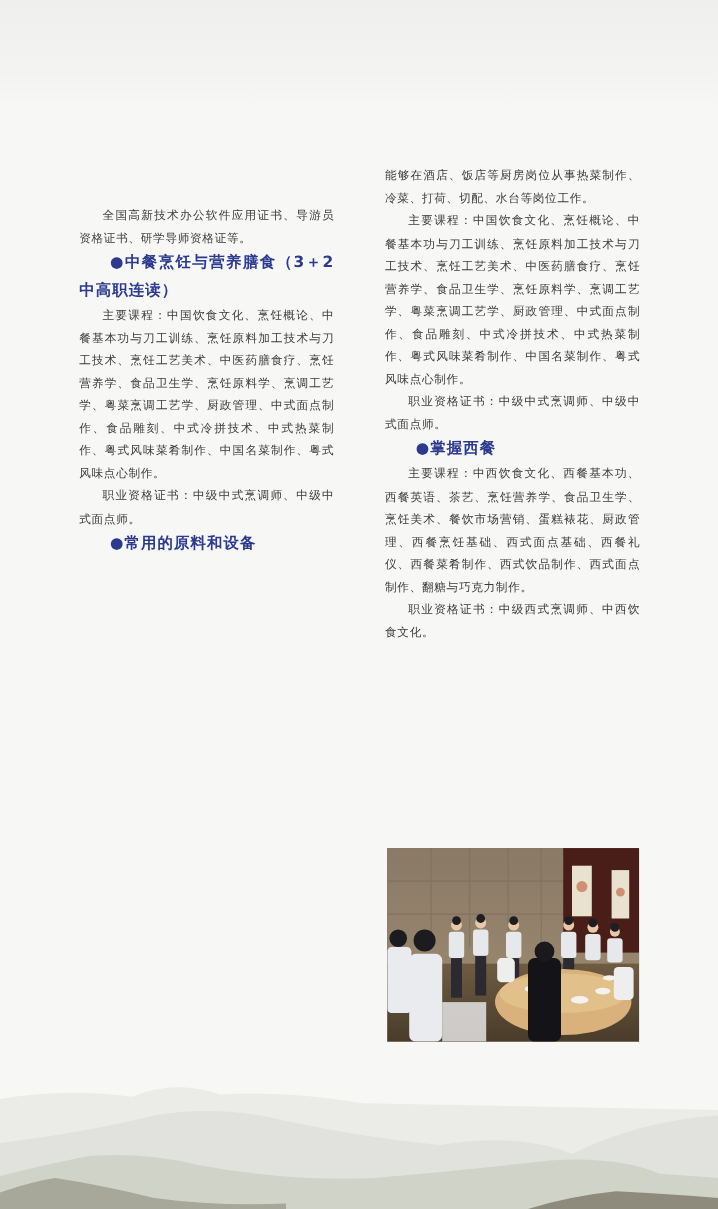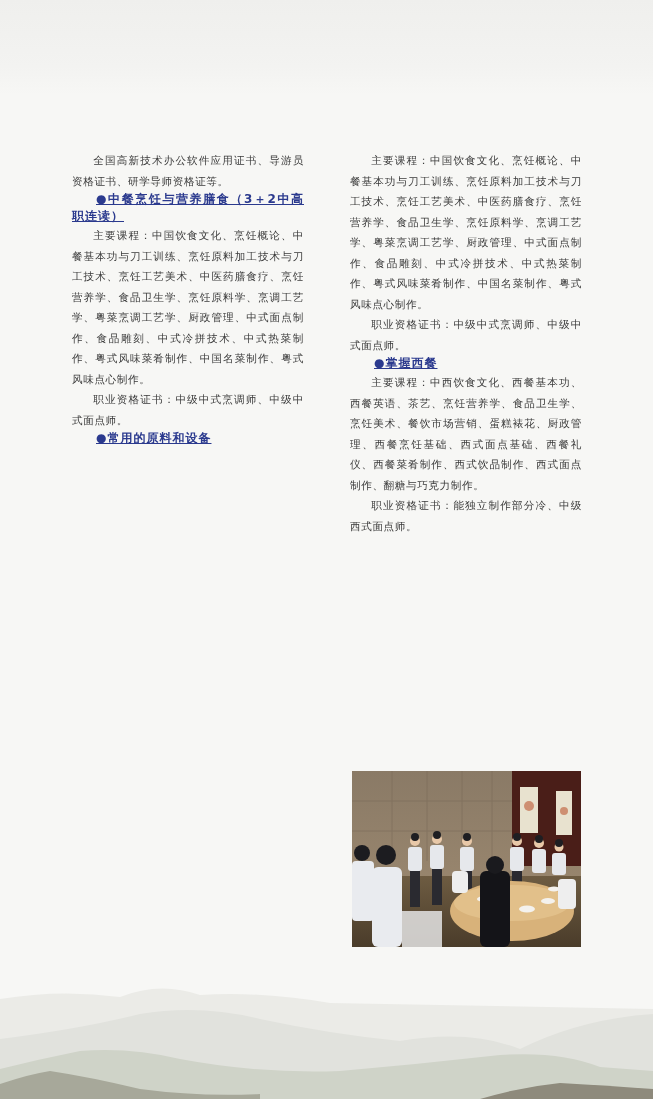--- a/index.html
+++ b/index.html
@@ -12,27 +12,27 @@
     .paper-top {
       position: absolute; left: 0; top: 0; width: 653px; height: 95px;
       background: linear-gradient(180deg, #efefed 0%, #f3f3f1 70%, #f7f7f5 100%);
     }
     .mountains { position: absolute; left: 0; bottom: 0; width: 653px; height: 140px; }
     .col {
       position: absolute; top: 150px; width: 232px;
       font-size: 10.6px; line-height: 20.5px; letter-spacing: 0.6px;
       text-align: justify;
     }
-    .col.left { left: 72px; }
+    .col.left { left: 72px; margin-top: 36px; }
     .col.right { left: 350px; }
     .col p { margin: 0; text-indent: 2em; }
     .col p.cont { text-indent: 0; }
     .col h3 {
-      margin: 0; font-size: 12px; line-height: 17px; font-weight: bold;
-      color: #2b3a8e; text-indent: 2em; letter-spacing: 1px; text-decoration: underline;
+      margin: 0; font-size: 14px; line-height: 25px; font-weight: bold;
+      color: #2b3a8e; text-indent: 2em; letter-spacing: 1px;
     }
     .photo {
       position: absolute; left: 352px; top: 771px; width: 229px; height: 176px;
       overflow: hidden; background: #6a5a4a;
     }
     .photo svg { display: block; }
   </style>
 </head>
 <body>
 
@@ -40,25 +40,26 @@
 
 <div class="col left">
   <p class="cont" style="text-indent:2em;">全国高新技术办公软件应用证书、导游员资格证书、研学导师资格证等。</p>
   <h3>●中餐烹饪与营养膳食（3＋2中高职连读）</h3>
   <p>主要课程：中国饮食文化、烹饪概论、中餐基本功与刀工训练、烹饪原料加工技术与刀工技术、烹饪工艺美术、中医药膳食疗、烹饪营养学、食品卫生学、烹饪原料学、烹调工艺学、粤菜烹调工艺学、厨政管理、中式面点制作、食品雕刻、中式冷拼技术、中式热菜制作、粤式风味菜肴制作、中国名菜制作、粤式风味点心制作。</p>
   <p>职业资格证书：中级中式烹调师、中级中式面点师。</p>
   <h3>●常用的原料和设备</h3>
 </div>
 
 <div class="col right">
+  <p class="cont">能够在酒店、饭店等厨房岗位从事热菜制作、冷菜、打荷、切配、水台等岗位工作。</p>
   <p>主要课程：中国饮食文化、烹饪概论、中餐基本功与刀工训练、烹饪原料加工技术与刀工技术、烹饪工艺美术、中医药膳食疗、烹饪营养学、食品卫生学、烹饪原料学、烹调工艺学、粤菜烹调工艺学、厨政管理、中式面点制作、食品雕刻、中式冷拼技术、中式热菜制作、粤式风味菜肴制作、中国名菜制作、粤式风味点心制作。</p>
   <p>职业资格证书：中级中式烹调师、中级中式面点师。</p>
   <h3>●掌握西餐</h3>
   <p>主要课程：中西饮食文化、西餐基本功、西餐英语、茶艺、烹饪营养学、食品卫生学、烹饪美术、餐饮市场营销、蛋糕裱花、厨政管理、西餐烹饪基础、西式面点基础、西餐礼仪、西餐菜肴制作、西式饮品制作、西式面点制作、翻糖与巧克力制作。</p>
-  <p>职业资格证书：能独立制作部分冷、中级西式面点师。</p>
+  <p>职业资格证书：中级西式烹调师、中西饮食文化。</p>
 </div>
 
 <div class="photo">
   <svg width="229" height="176" viewBox="0 0 229 176">
     <defs>
       <linearGradient id="wall" x1="0" y1="0" x2="0" y2="1">
         <stop offset="0" stop-color="#8a7a66"></stop>
         <stop offset="1" stop-color="#a08c72"></stop>
       </linearGradient>
       <linearGradient id="floor" x1="0" y1="0" x2="0" y2="1">

